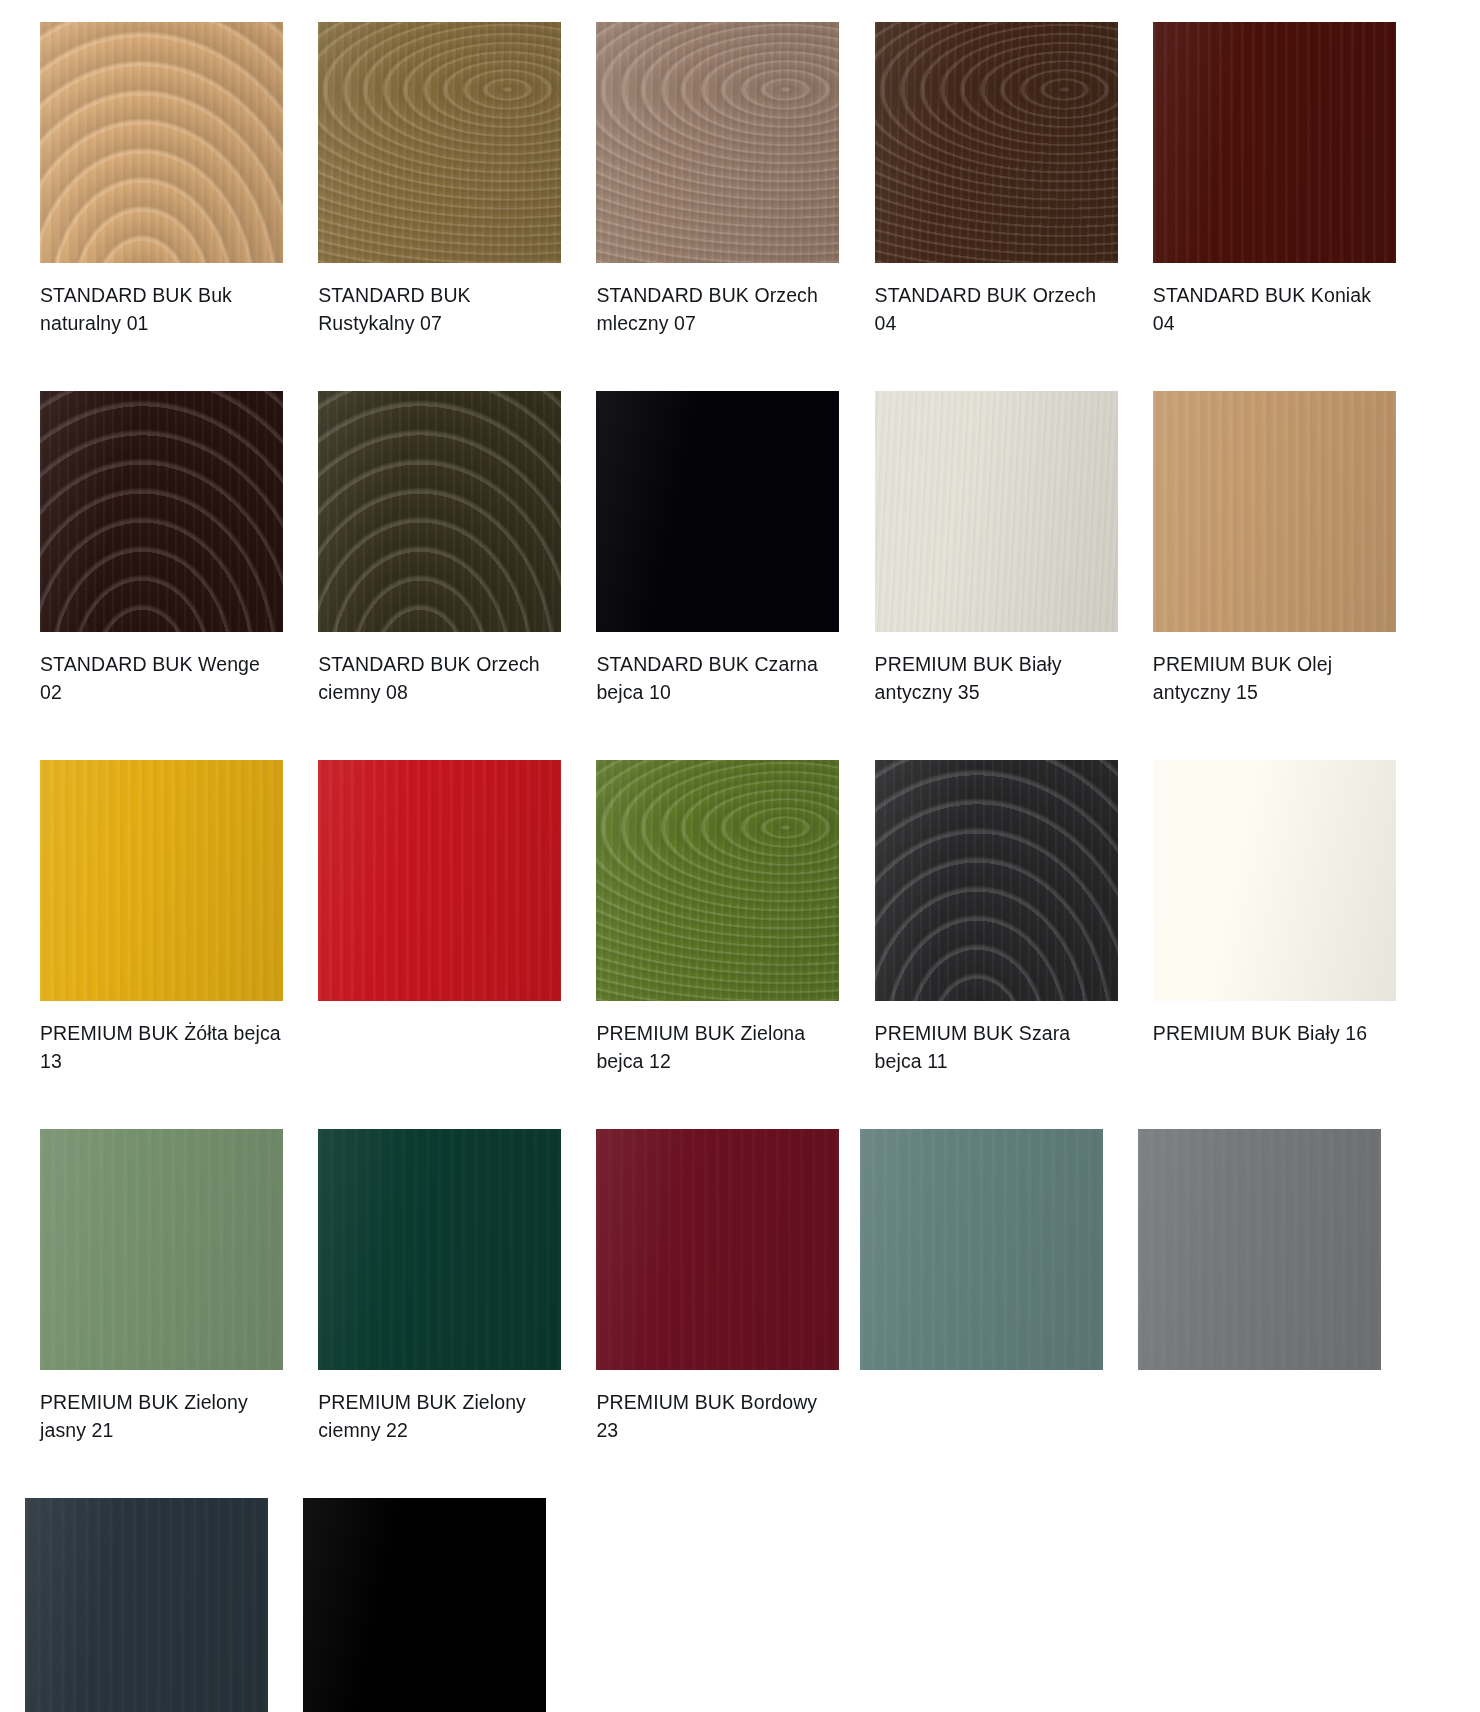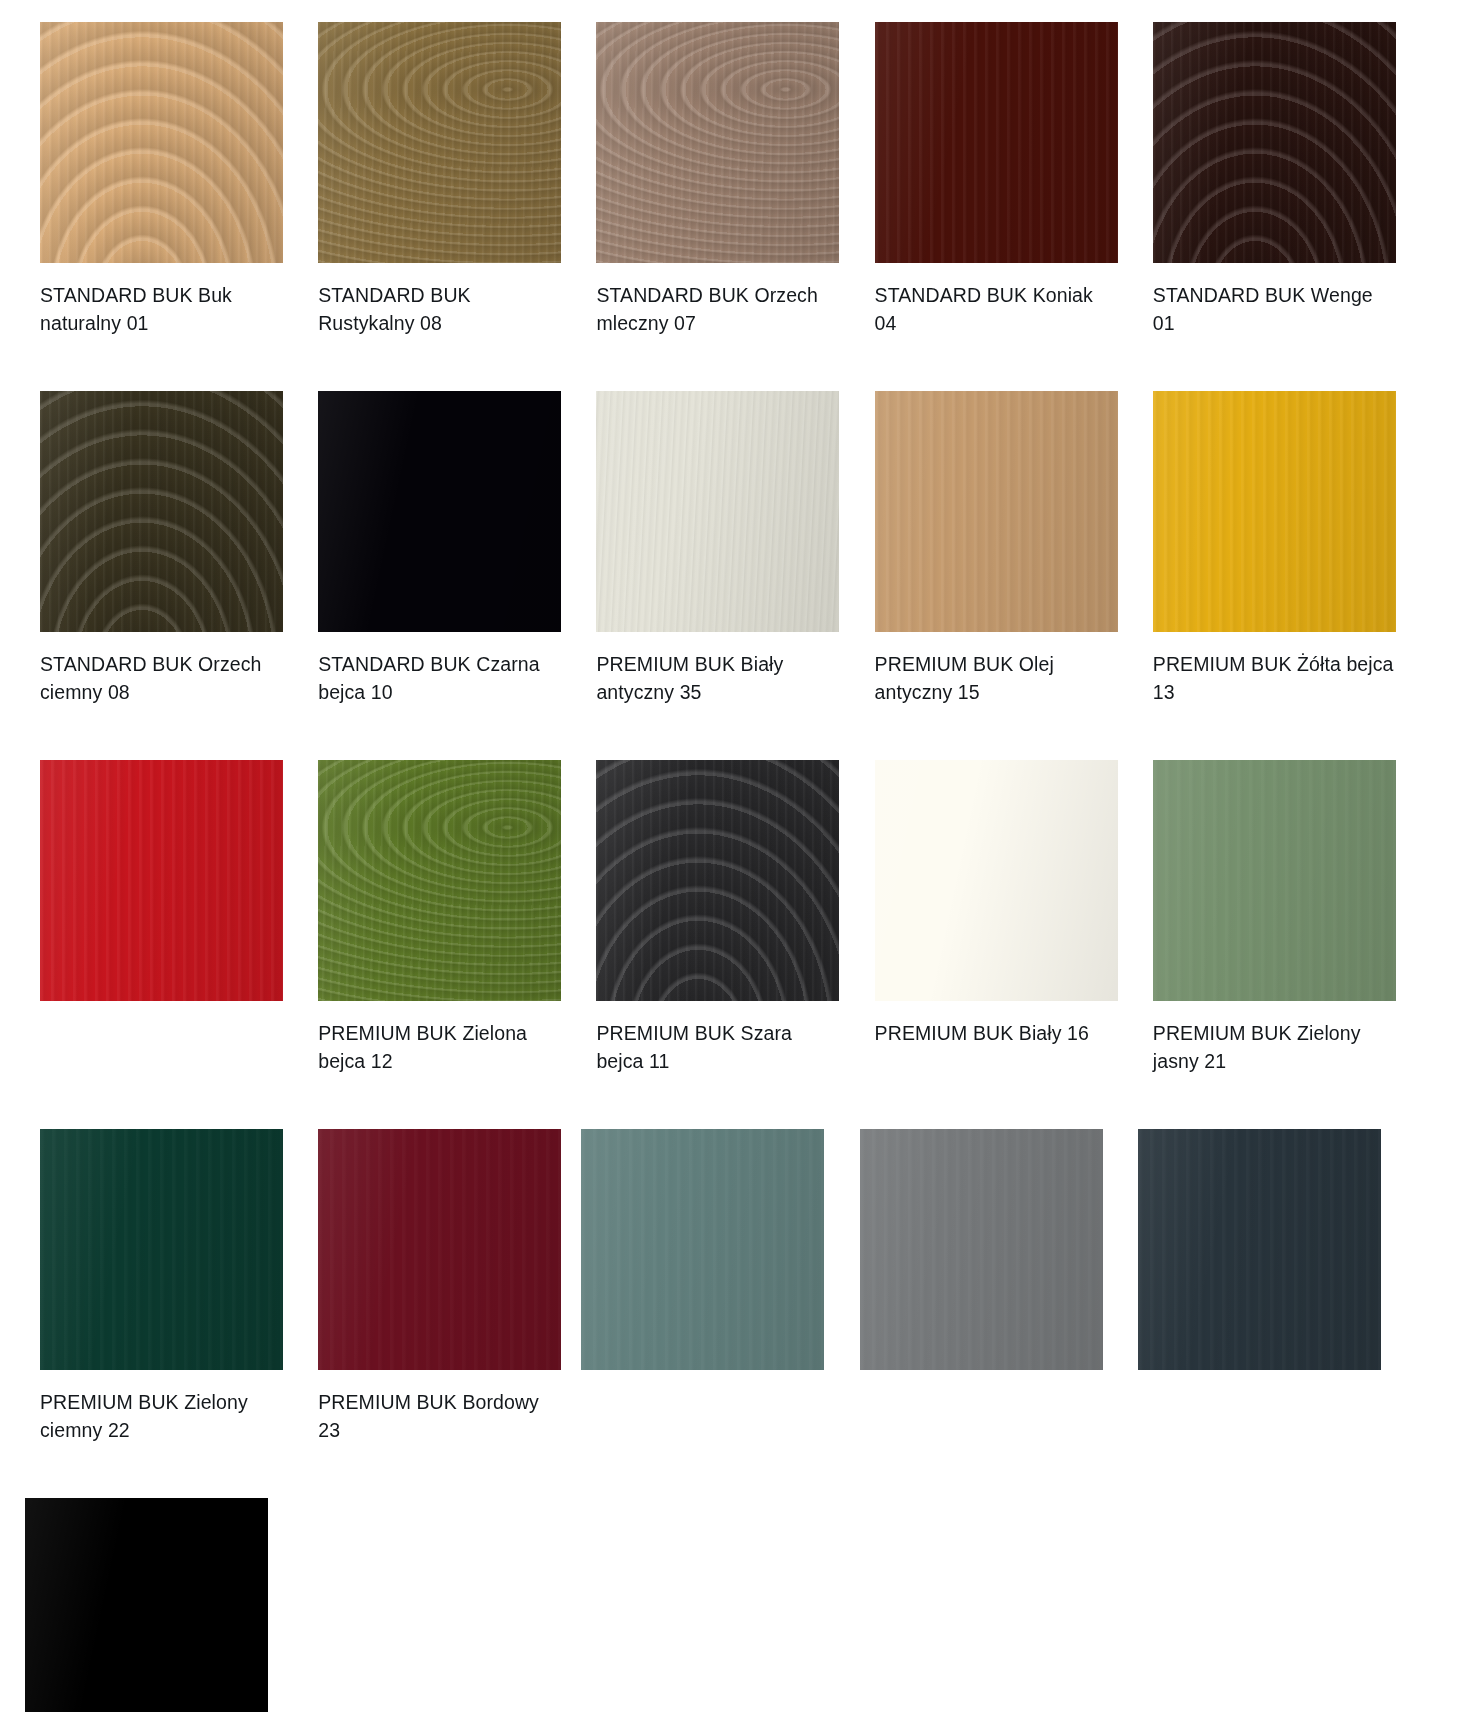--- a/index.html
+++ b/index.html
@@ -131,42 +131,49 @@
         <div class="grain arc"></div>
         <div class="sheen"></div>
       </div>
       <div class="swatch-label">STANDARD BUK Buk naturalny 01</div>
     </div>
     <div class="swatch-cell">
       <div class="swatch-tile" style="background-color: rgb(138, 113, 64);">
         <div class="grain rings"></div>
         <div class="sheen"></div>
       </div>
-      <div class="swatch-label">STANDARD BUK Rustykalny 08</div>
+      <div class="swatch-label">STANDARD BUK Rustykalny 07</div>
     </div>
     <div class="swatch-cell">
       <div class="swatch-tile" style="background-color: rgb(158, 130, 112);">
         <div class="grain rings"></div>
         <div class="sheen"></div>
       </div>
       <div class="swatch-label">STANDARD BUK Orzech mleczny 07</div>
     </div>
     <div class="swatch-cell">
+      <div class="swatch-tile" style="background-color: rgb(70, 41, 26);">
+        <div class="grain rings"></div>
+        <div class="sheen"></div>
+      </div>
+      <div class="swatch-label">STANDARD BUK Orzech 04</div>
+    </div>
+    <div class="swatch-cell">
       <div class="swatch-tile" style="background-color: rgb(74, 16, 9);">
         <div class="grain vert"></div>
         <div class="sheen"></div>
       </div>
       <div class="swatch-label">STANDARD BUK Koniak 04</div>
     </div>
     <div class="swatch-cell">
       <div class="swatch-tile" style="background-color: rgb(42, 20, 16);">
         <div class="grain arc"></div>
         <div class="sheen"></div>
       </div>
-      <div class="swatch-label">STANDARD BUK Wenge 01</div>
+      <div class="swatch-label">STANDARD BUK Wenge 02</div>
     </div>
     <div class="swatch-cell">
       <div class="swatch-tile" style="background-color: rgb(58, 52, 32);">
         <div class="grain arc"></div>
         <div class="sheen"></div>
       </div>
       <div class="swatch-label">STANDARD BUK Orzech ciemny 08</div>
     </div>
     <div class="swatch-cell">
       <div class="swatch-tile" style="background-color: rgb(4, 3, 8);">

